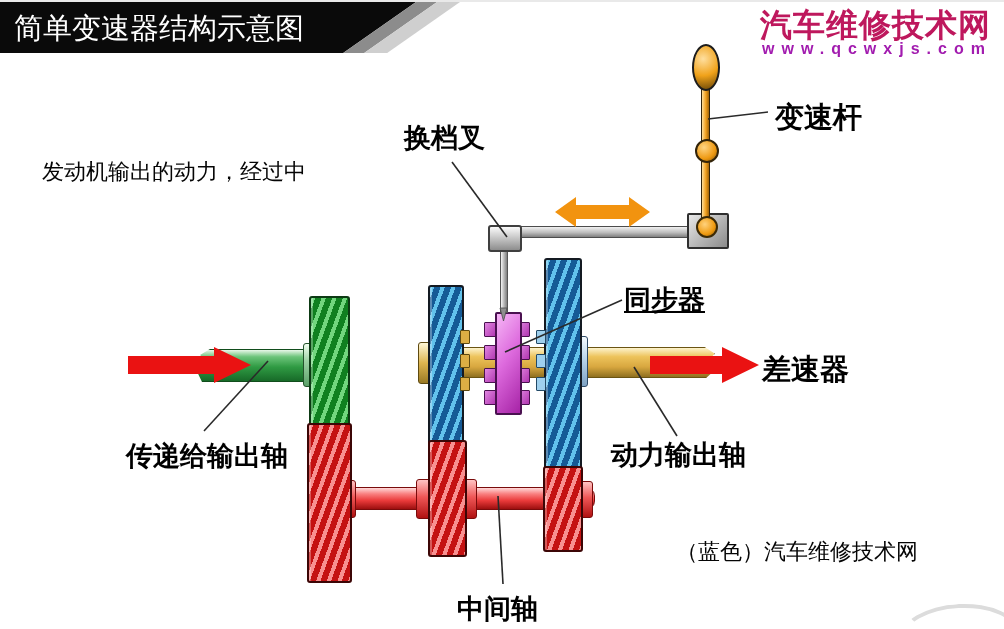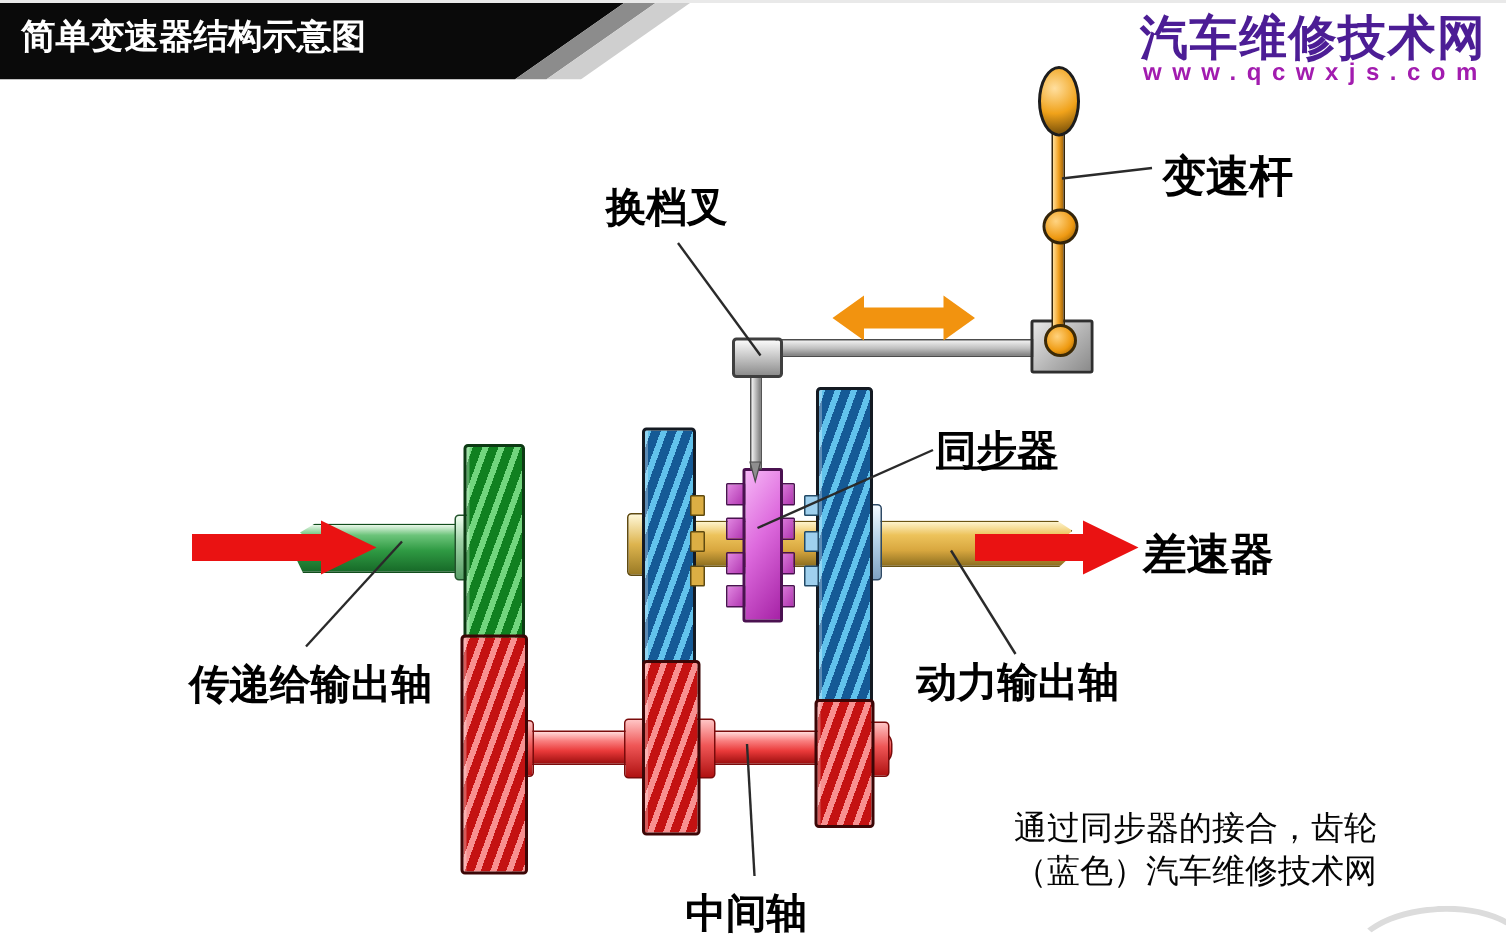--- a/index.html
+++ b/index.html
@@ -6,25 +6,25 @@
   body{font-family:"Liberation Sans",sans-serif;background:#ffffff;}
   #stage{position:relative;width:1004px;height:629px;background:#ffffff;overflow:hidden;}
   .abs{position:absolute;}
 
   
   #banner-wrap{left:0;top:2px;width:480px;height:51px;overflow:hidden;}
   .skew{position:absolute;top:0;height:51px;transform:skewX(-55deg);transform-origin:0 0;}
   #banner-black{left:-80px;width:496px;background:#0a0a0a;}
   #banner-stripe-dark{left:416px;width:21px;background:#8c8c8c;}
   #banner-stripe-light{left:437px;width:23px;background:#cfcfcf;}
-  #banner-title{left:14px;top:7px;color:#ffffff;font-size:23px;font-weight:bold;white-space:nowrap;text-align:center;}
+  #banner-title{left:14px;top:7px;color:#ffffff;font-size:29px;font-weight:normal;white-space:nowrap;text-align:center;}
   #top-line{left:0;top:0;width:1004px;height:2px;background:#e9e9e9;}
 
   
-  .wm{color:#4c1d95;font-weight:bold;white-space:nowrap;}
+  .wm{color:#be185d;font-weight:bold;white-space:nowrap;}
   #wm1{left:760px;top:4px;font-size:32px;letter-spacing:1px;}
   #wm2{left:762px;top:40px;font-size:16px;letter-spacing:7px;color:#a21caf;}
 
   
   .para{color:#050505;font-size:22px;line-height:29px;white-space:nowrap;font-weight:500;}
   #note-left{left:42px;top:157px;}
   #note-br{left:676px;top:537px;}
 
   .lbl{color:#000;font-size:27px;font-weight:600;white-space:nowrap;}
 
@@ -84,23 +84,23 @@
     <div class="skew" id="banner-black"></div>
     <div class="skew" id="banner-stripe-dark"></div>
     <div class="skew" id="banner-stripe-light"></div>
     <div class="abs" id="banner-title">简单变速器结构示意图</div>
   </div>
 
   <div class="abs wm" id="wm1">汽车维修技术网</div>
   <div class="abs wm" id="wm2">www.qcwxjs.com</div>
 
   <div class="abs para" id="note-left">
+    <div>发动机输出的动力，经过中</div>
   </div>
   <div class="abs para" id="note-br">
-    <div>通过同步器的接合，齿轮</div>
     <div>（蓝色）汽车维修技术网</div>
   </div>
 
   <div class="abs" id="shaft-green"></div>
   <div class="abs" id="shaft-yellow"></div>
   <div class="abs" id="shaft-red"></div>
 
   <div class="abs" id="hub-green"></div>
   <div class="abs" id="cap-gold"></div>
   <div class="abs" id="collar-silver"></div>

